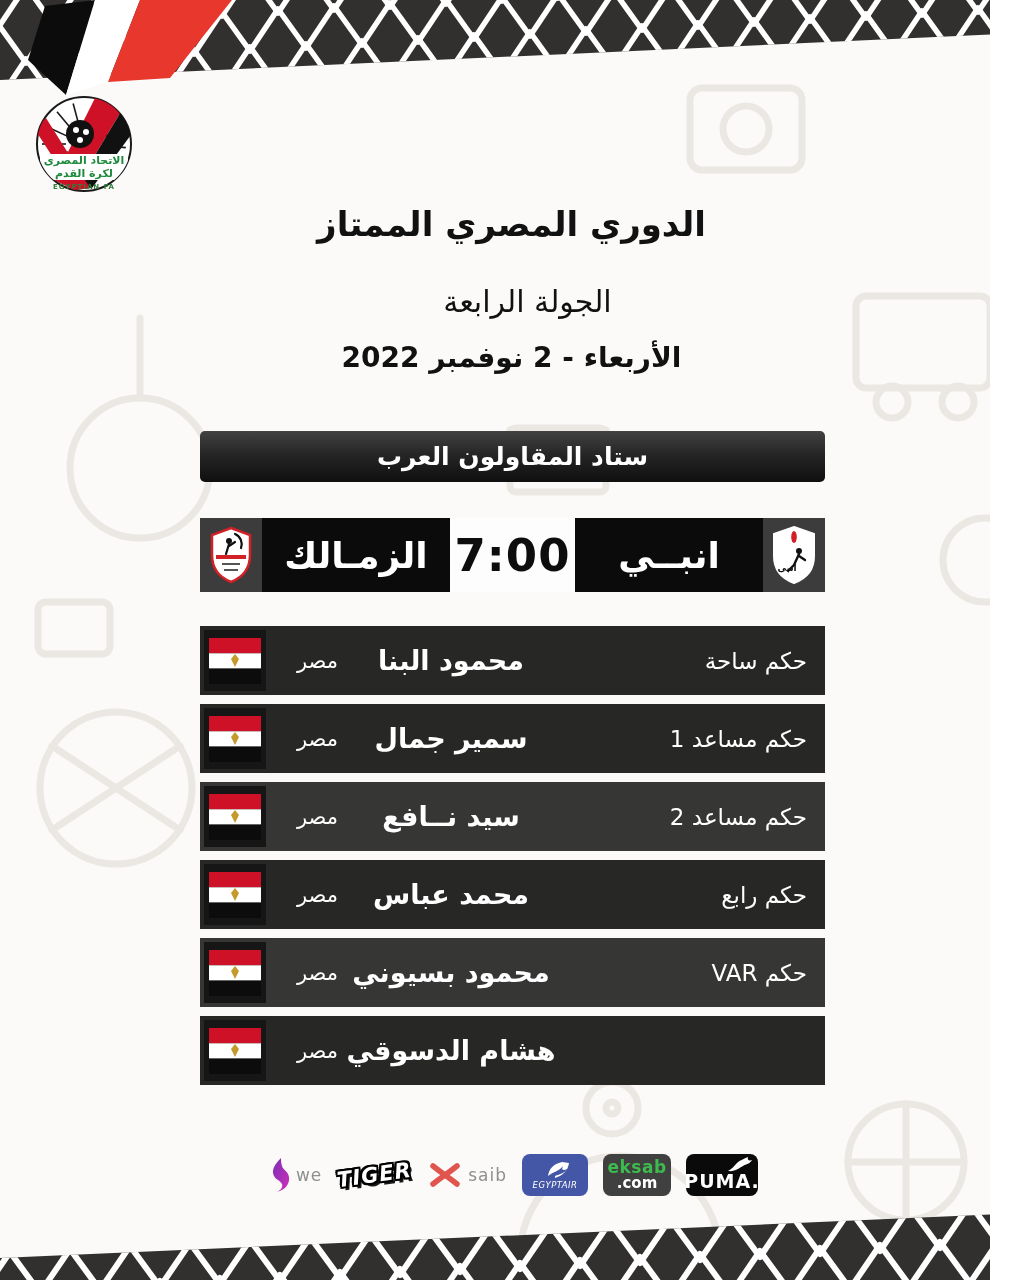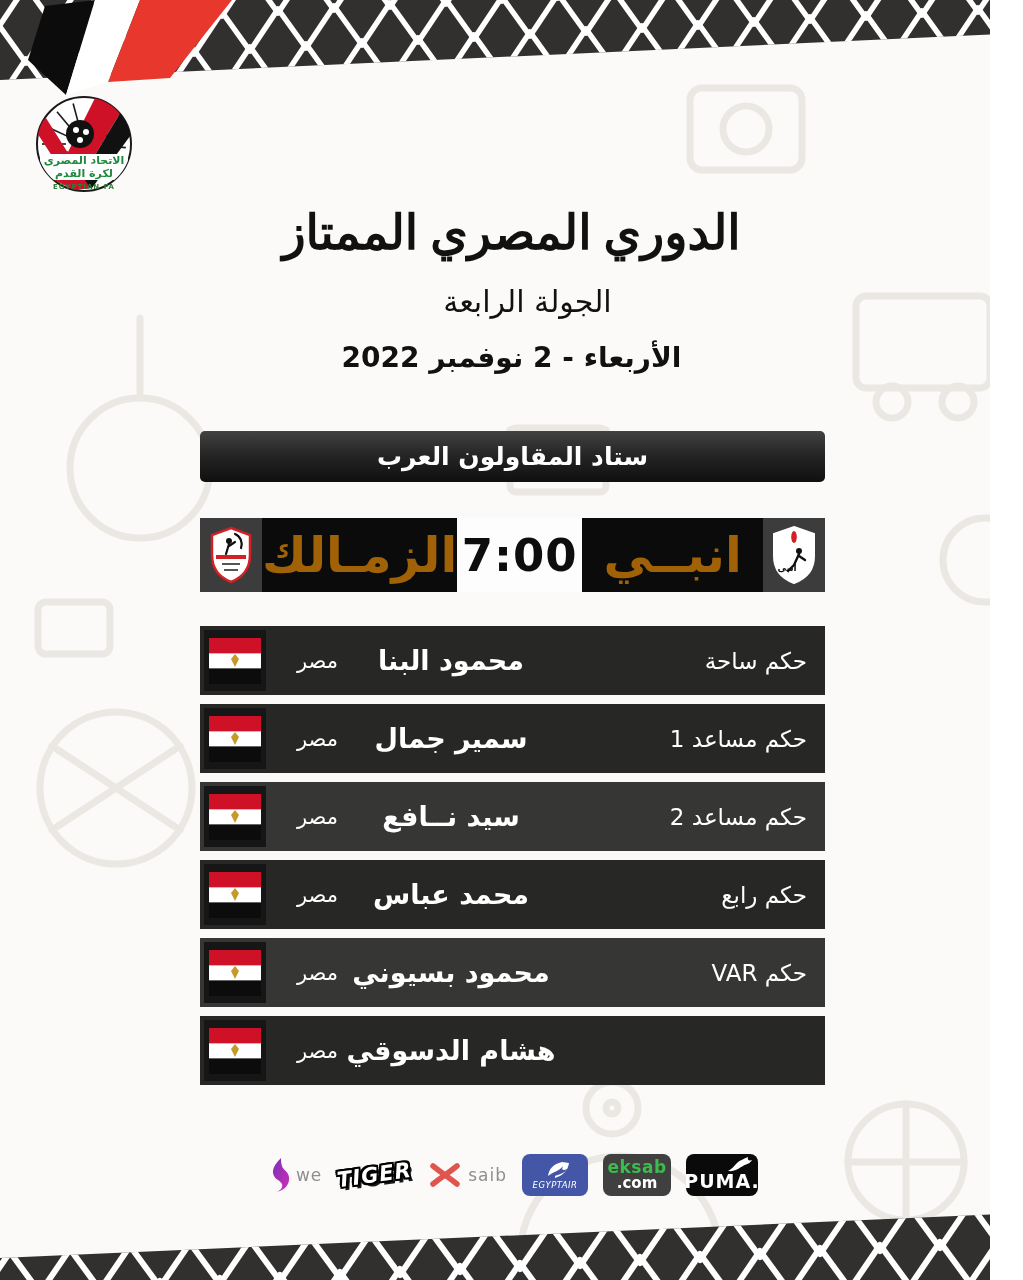--- a/index.html
+++ b/index.html
@@ -9,41 +9,41 @@
 
   svg.doodles { position:absolute; inset:0; }
 
   .border-svg { position:absolute; left:0; width:1023px; display:block; }
   .border-top { top:0; }
   .border-bottom { top:1188px; }
 
   .fa-logo { position:absolute; left:26px; top:92px; }
 
   .header { position:absolute; left:0; width:1023px; text-align:center; color:#111; }
-  .title   { top:204px; font-size:48px; font-weight:800; letter-spacing:-1px;font-family:Liberation Serif, serif; }
+  .title   { top:204px; font-size:34px; font-weight:800; letter-spacing:-1px; }
   .round   { top:284px; font-size:30px; font-weight:400;padding-left:32px; }
   .date    { top:341px; font-size:28px; font-weight:600; }
 
   .texture {
     background-image:
       repeating-linear-gradient(295deg, rgba(255,255,255,0.04) 0 3px, rgba(255,255,255,0) 3px 52px),
       repeating-linear-gradient(65deg,  rgba(255,255,255,0.04) 0 3px, rgba(255,255,255,0) 3px 52px);
   }
 
   .stadium-bar {
     position:absolute; left:200px; top:431px; width:625px; height:51px;
     background:linear-gradient(180deg,#424242 0%, #262626 45%, #0f0f0f 100%);
     border-radius:5px; display:flex; align-items:center; justify-content:center;
     color:#fff; font-size:25px; font-weight:700;
   }
 
   .match-bar { position:absolute; left:200px; top:518px; width:625px; height:74px; display:flex; }
   .crest-box { width:62px; height:74px; background:#3c3c3c; display:flex; align-items:center; justify-content:center; }
-  .team-seg  { flex:1; background:#0b0b0b; color:#a16207; display:flex; align-items:center; justify-content:center;
-               font-size:49px; font-weight:700; }
+  .team-seg  { flex:1; background:#0b0b0b; color:#ffffff; display:flex; align-items:center; justify-content:center;
+               font-size:36px; font-weight:700; }
   .time-seg  { width:125px; background:#fdfdfd; color:#0d0d0d; border-radius:4px; display:flex;
                align-items:center; justify-content:center; font-size:45px; font-weight:800; letter-spacing:1px; }
 
   .officials { position:absolute; left:200px; top:626px; width:625px; display:flex; flex-direction:column; gap:9px; }
   .official-row {
     height:69px; background:#272726; display:grid;
     grid-template-columns:66px 72px 226px auto; align-items:center; color:#fff;
   }
   .official-row.light { background:#363635; }
   .flag-box { width:62px; height:61px; margin-left:4px; background:#161616; display:flex; align-items:center; justify-content:center; }

